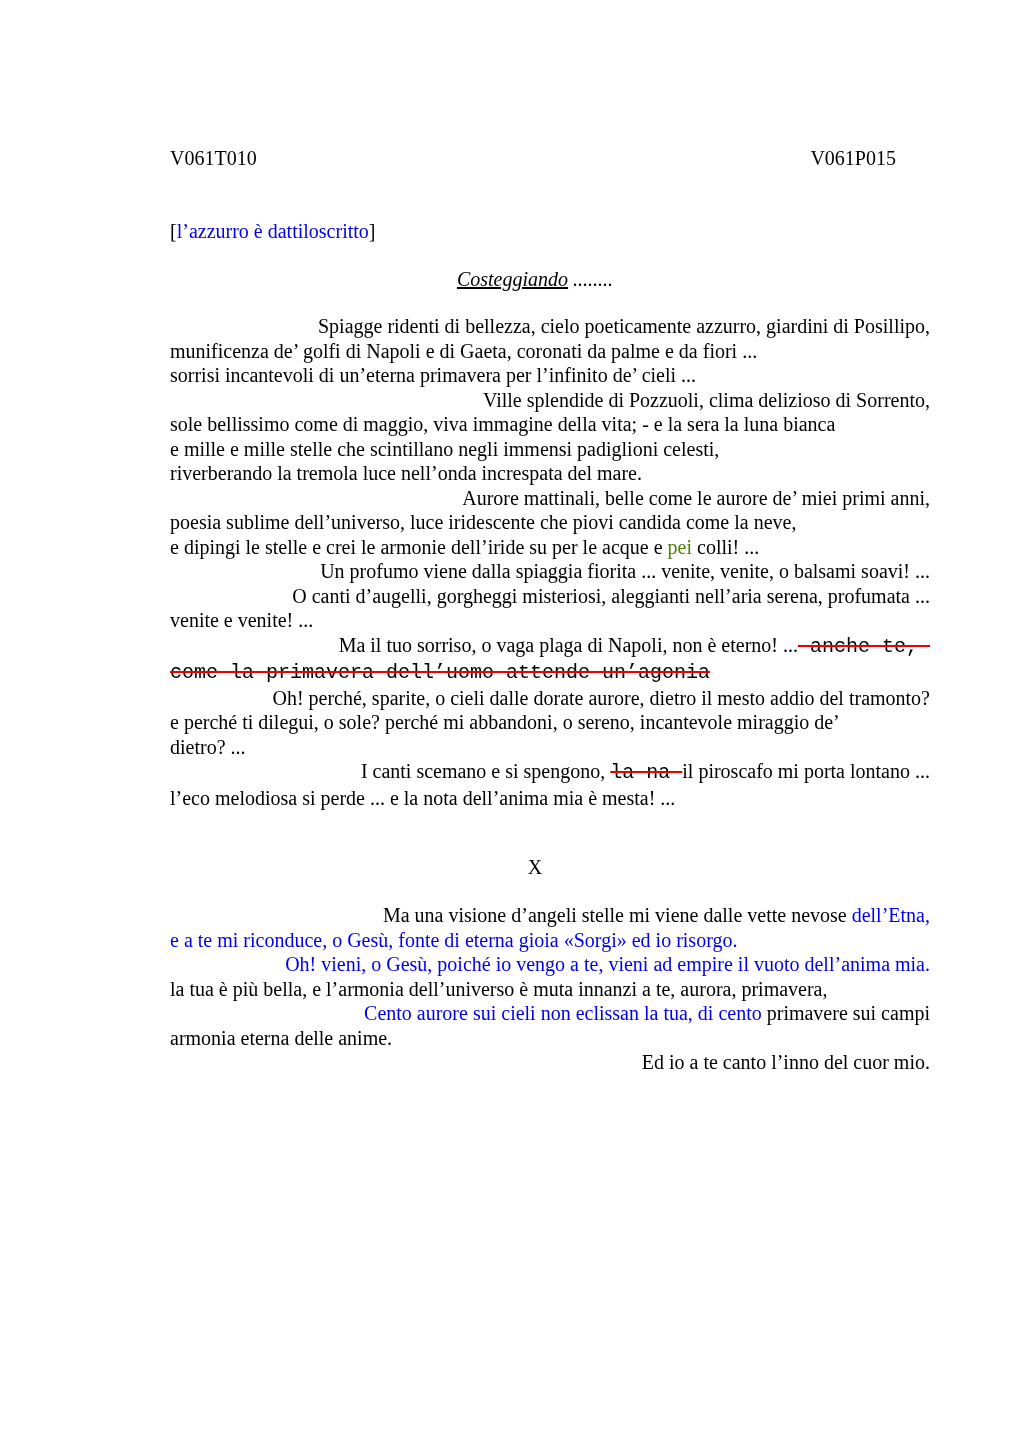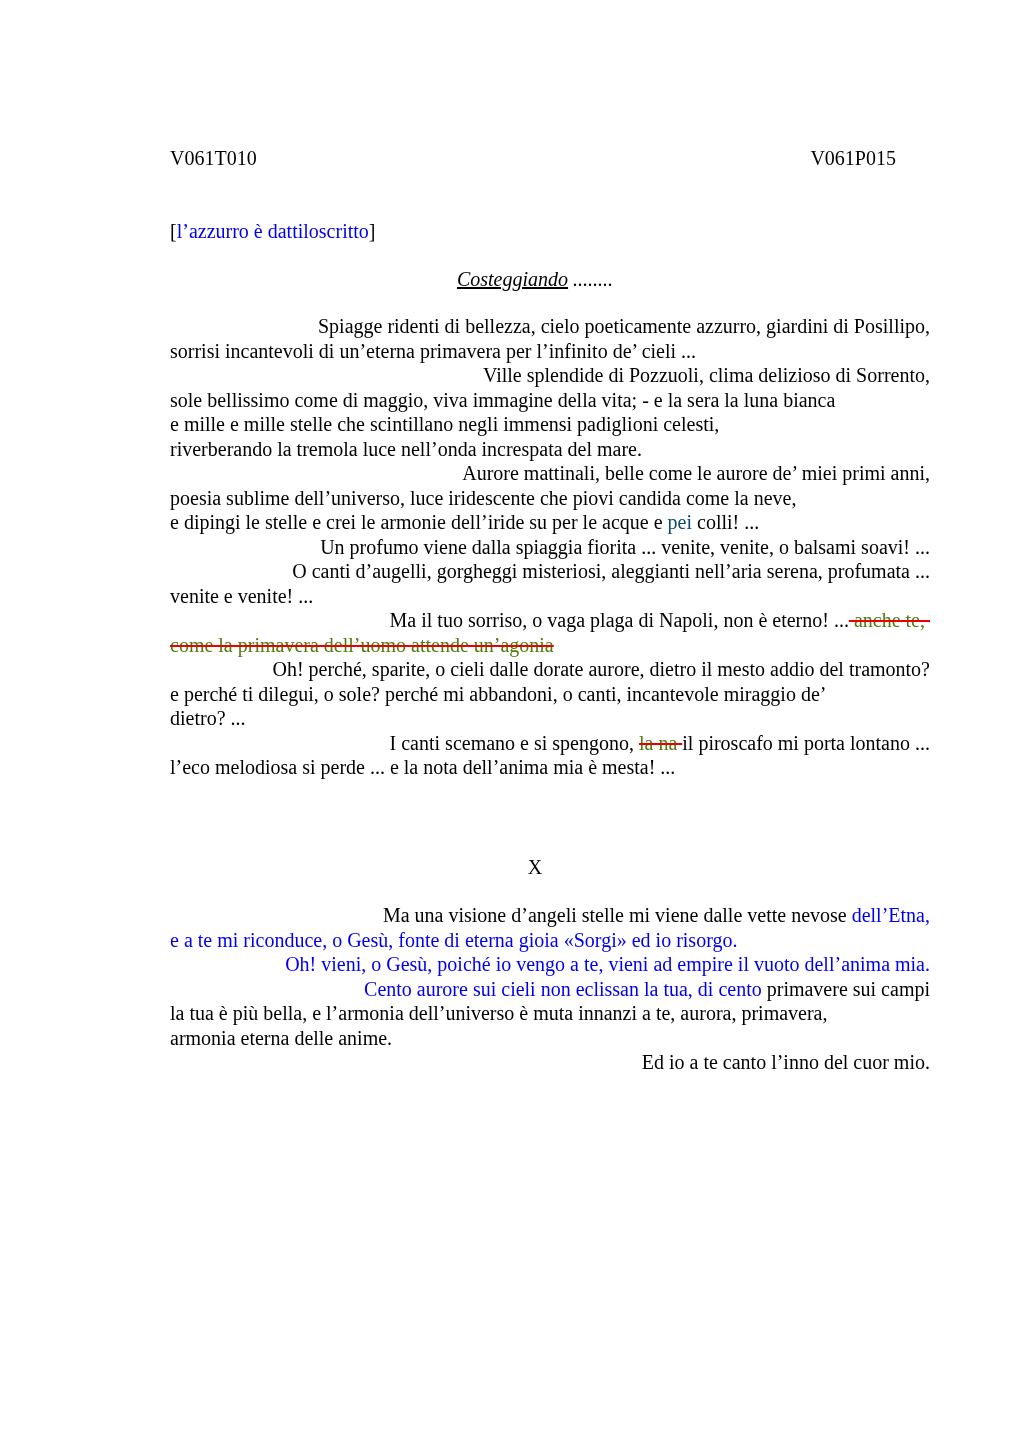--- a/index.html
+++ b/index.html
@@ -33,64 +33,65 @@
 
   .section-x {
     position: absolute; top: 856px; left: 170px; width: 730px;
     text-align: center;
   }
 
   .ln { line-height: 24.5px; white-space: pre; }
   .ind { padding-left: 48px; text-align: right; }
 
   .blue { color: #0000EE; margin-top: 44px; }
-  .mag  { color: #0c4a6e; }
-  .redst { color: #4d7c0f; text-decoration: line-through; text-decoration-color: #EE0000; }
+  .mag  { color: #4d7c0f; }
+  .redst { color: #000000; text-decoration: line-through; text-decoration-color: #EE0000; font-family: Liberation Mono, monospace; }
 </style>
 </head>
 <body>
 
 <div class="page">
 
   <div class="header-row">
     <span>V061T010</span>
     <span>V061P015</span>
   </div>
 
   <div class="note-line"><span>[</span><span class="blue">l’azzurro è dattiloscritto</span><span>]</span></div>
 
   <div class="title-line"><span class="u">Costeggiando</span><span> ........</span></div>
 
   <div class="block block-1">
     <div class="ln ind"><span>Spiagge ridenti di bellezza, cielo poeticamente azzurro, giardini di Posillipo,</span></div>
+    <div class="ln"><span>munificenza de’ golfi di Napoli e di Gaeta, coronati da palme e da fiori ...</span></div>
     <div class="ln"><span>sorrisi incantevoli di un’eterna primavera per l’infinito de’ cieli ...</span></div>
     <div class="ln ind"><span>Ville splendide di Pozzuoli, clima delizioso di Sorrento,</span></div>
     <div class="ln"><span>sole bellissimo come di maggio, viva immagine della vita; - e la sera la luna bianca</span></div>
     <div class="ln"><span>e mille e mille stelle che scintillano negli immensi padiglioni celesti,</span></div>
     <div class="ln"><span>riverberando la tremola luce nell’onda increspata del mare.</span></div>
     <div class="ln ind"><span>Aurore mattinali, belle come le aurore de’ miei primi anni,</span></div>
     <div class="ln"><span>poesia sublime dell’universo, luce iridescente che piovi candida come la neve,</span></div>
     <div class="ln"><span>e dipingi le stelle e crei le armonie dell’iride su per le acque e </span><span class="mag">pei</span><span> colli! ...</span></div>
     <div class="ln ind"><span>Un profumo viene dalla spiaggia fiorita ... venite, venite, o balsami soavi! ...</span></div>
     <div class="ln ind"><span>O canti d’augelli, gorgheggi misteriosi, aleggianti nell’aria serena, profumata ...</span></div>
     <div class="ln"><span>venite e venite! ...</span></div>
     <div class="ln ind"><span>Ma il tuo sorriso, o vaga plaga di Napoli, non è eterno! ...</span><span class="redst"> anche te, </span></div>
     <div class="ln"><span class="redst">come la primavera dell’uomo attende un’agonia</span></div>
     <div class="ln ind"><span>Oh! perché, sparite, o cieli dalle dorate aurore, dietro il mesto addio del tramonto?</span></div>
-    <div class="ln"><span>e perché ti dilegui, o sole? perché mi abbandoni, o canti, incantevole miraggio de’</span></div>
+    <div class="ln"><span>e perché ti dilegui, o sole? perché mi abbandoni, o sereno, incantevole miraggio de’</span></div>
     <div class="ln"><span>dietro? ...</span></div>
     <div class="ln ind"><span>I canti scemano e si spengono, </span><span class="redst">la na </span><span>il piroscafo mi porta lontano ...</span></div>
     <div class="ln"><span>l’eco melodiosa si perde ... e la nota dell’anima mia è mesta! ...</span></div>
   </div>
 
   <div class="section-x">X</div>
 
   <div class="block block-2">
     <div class="ln ind"><span>Ma una visione d’angeli stelle mi viene dalle vette nevose </span><span class="blue">dell’Etna,</span></div>
     <div class="ln"><span class="blue">e a te mi riconduce, o Gesù, fonte di eterna gioia «Sorgi» ed io risorgo.</span></div>
     <div class="ln ind"><span class="blue">Oh! vieni, o Gesù, poiché io vengo a te, vieni ad empire il vuoto dell’anima mia.</span></div>
+    <div class="ln"><span>la tua è più bella, e l’armonia dell’universo è muta innanzi a te, aurora, primavera,</span></div>
     <div class="ln ind"><span class="blue">Cento aurore sui cieli non eclissan la tua, di cento</span><span> primavere sui campi</span></div>
-    <div class="ln"><span>la tua è più bella, e l’armonia dell’universo è muta innanzi a te, aurora, primavera,</span></div>
     <div class="ln"><span>armonia eterna delle anime.</span></div>
     <div class="ln ind"><span>Ed io a te canto l’inno del cuor mio.</span></div>
   </div>
 
 </div>
 
 </body></html>

